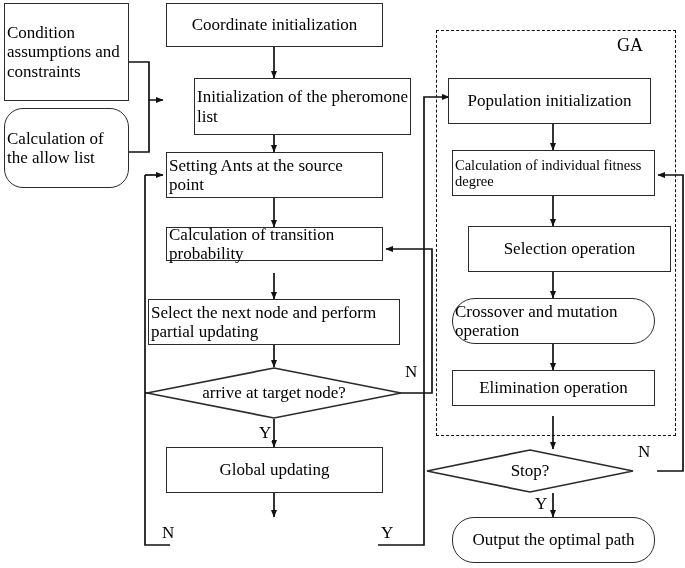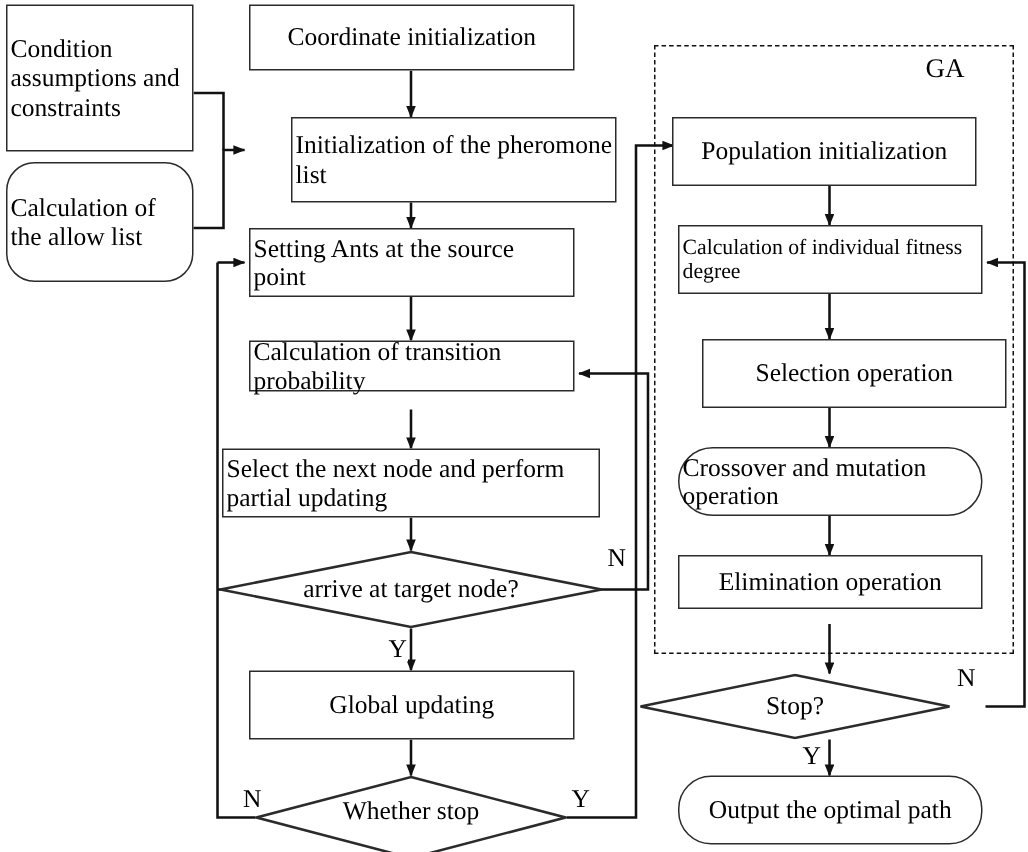--- a/index.html
+++ b/index.html
@@ -141,26 +141,20 @@
 
   <div class="dia-wrap" style="left:146px;top:367px;width:256px;height:52px;">
     <svg width="256" height="52" viewBox="0 0 256 52" xmlns="http://www.w3.org/2000/svg">
       <polygon points="128,1 255,26 128,51 1,26" fill="#ffffff" stroke="#2b2b2b" stroke-width="1.7"></polygon>
     </svg>
     <span class="dia-label">arrive at target node?</span>
   </div>
 
   <div class="node" style="left:166px;top:447px;width:217px;height:46px;">Global updating</div>
 
-  <div class="dia-wrap" style="left:170px;top:517px;width:208px;height:51px;">
-    <svg width="208" height="56" viewBox="0 0 208 56" xmlns="http://www.w3.org/2000/svg">
-      <polygon points="104,1 207,28 104,55 1,28" fill="#ffffff" stroke="#2b2b2b" stroke-width="1.7"></polygon>
-    </svg>
-    <span class="dia-label" style="top:-1px;">Whether stop</span>
-  </div>
 
   <div class="node" style="left:448px;top:78px;width:203px;height:46px;">Population initialization</div>
 
   <div class="node small" style="left:452px;top:150px;width:203px;height:46px;">Calculation of individual fitness degree</div>
 
   <div class="node" style="left:452px;top:226px;width:203px;height:46px;margin-left:16px;">Selection operation</div>
 
   <div class="node" style="left:452px;top:298px;width:203px;height:46px;border-radius:23px;">Crossover and mutation operation</div>
 
   <div class="node" style="left:452px;top:370px;width:203px;height:36px;">Elimination operation</div>

